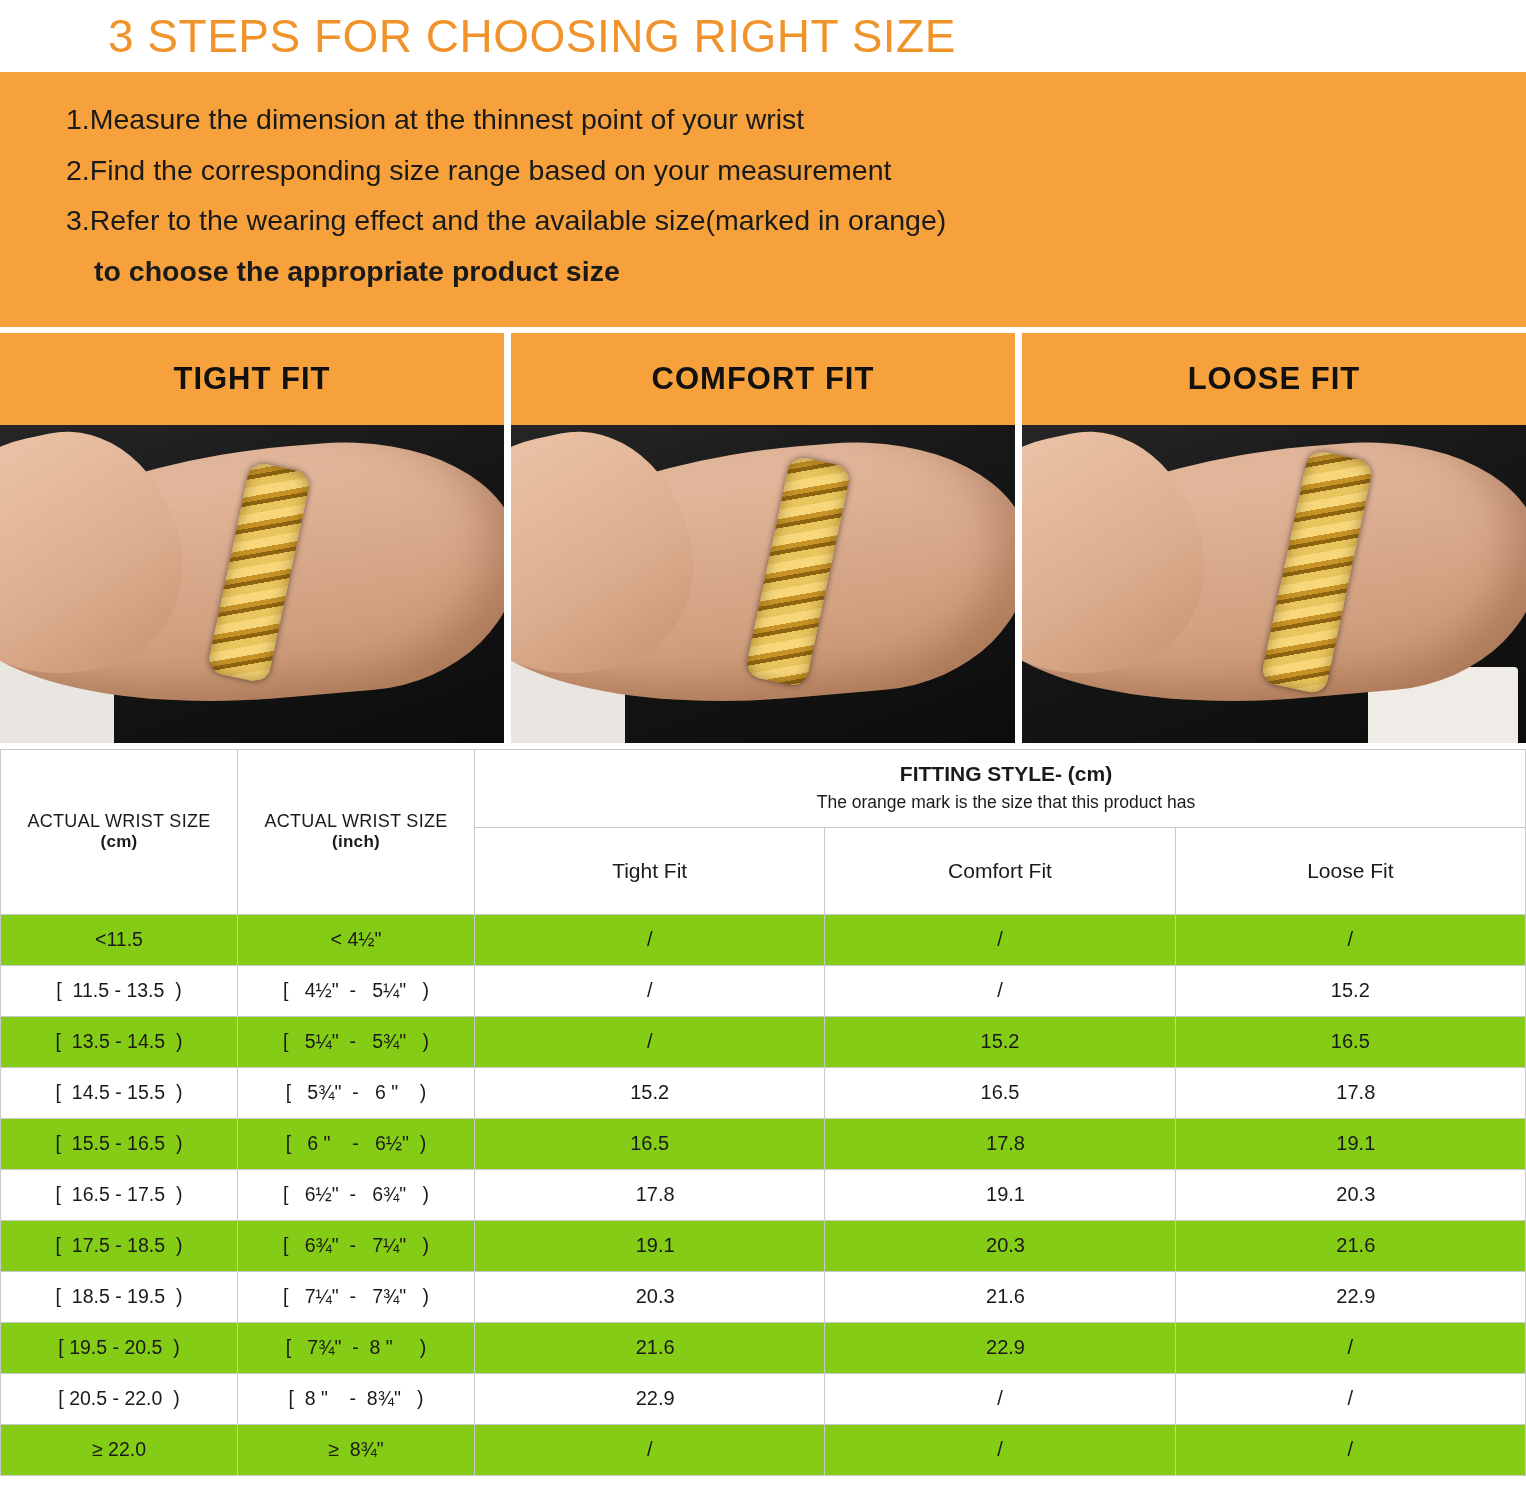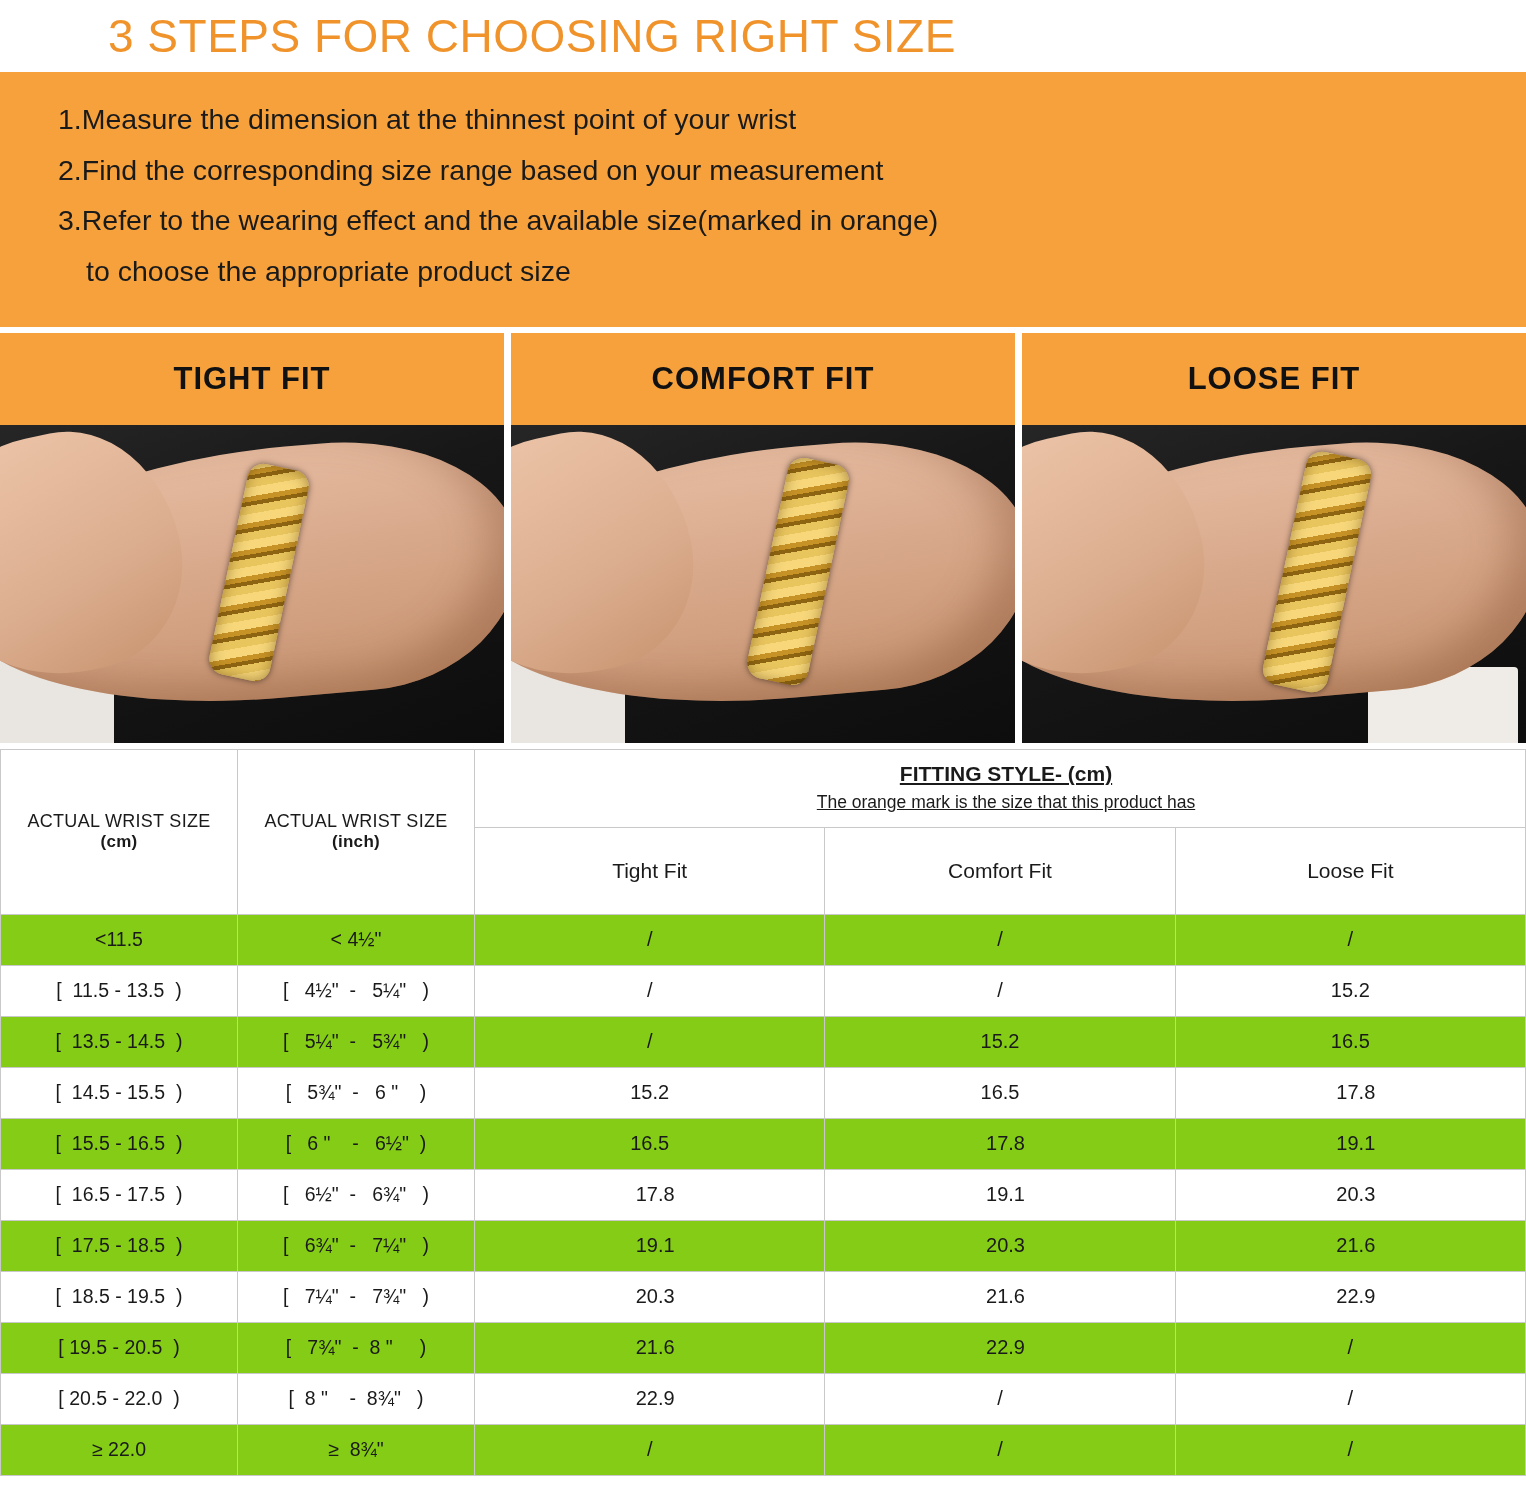--- a/index.html
+++ b/index.html
@@ -43,23 +43,25 @@
     background: #f6a13c;
     padding: 22px 0 30px 0;
   }
   .steps-block .step {
     font-size: 28.5px;
     color: #1a1a1a;
     padding-left: 58px;
     line-height: 1.78;
     white-space: pre;
     font-family: "Liberation Sans", sans-serif;
+    margin-left: 8px;
   }
   .steps-block .step.cont {
     padding-left: 86px;
+    font-weight: bold;
   }
 
   
   .fit-row {
     display: flex;
     gap: 7px;
     background: #ffffff;
     margin-top: 6px;
   }
   .fit-col {
@@ -167,21 +169,20 @@
     margin-top: 40px;
   }
   th.wrist-head .sub {
     display: block;
     font-size: 17px;
     font-weight: bold;
   }
   th.fitting-title {
     background: #ffffff;
     padding: 12px 4px 14px 16px;
-    text-decoration: underline;
   }
   .fitting-title-main {
     font-size: 21px;
     font-weight: bold;
     display: block;
   }
   .fitting-title-sub {
     font-size: 17.5px;
     font-weight: normal;
     display: block;

